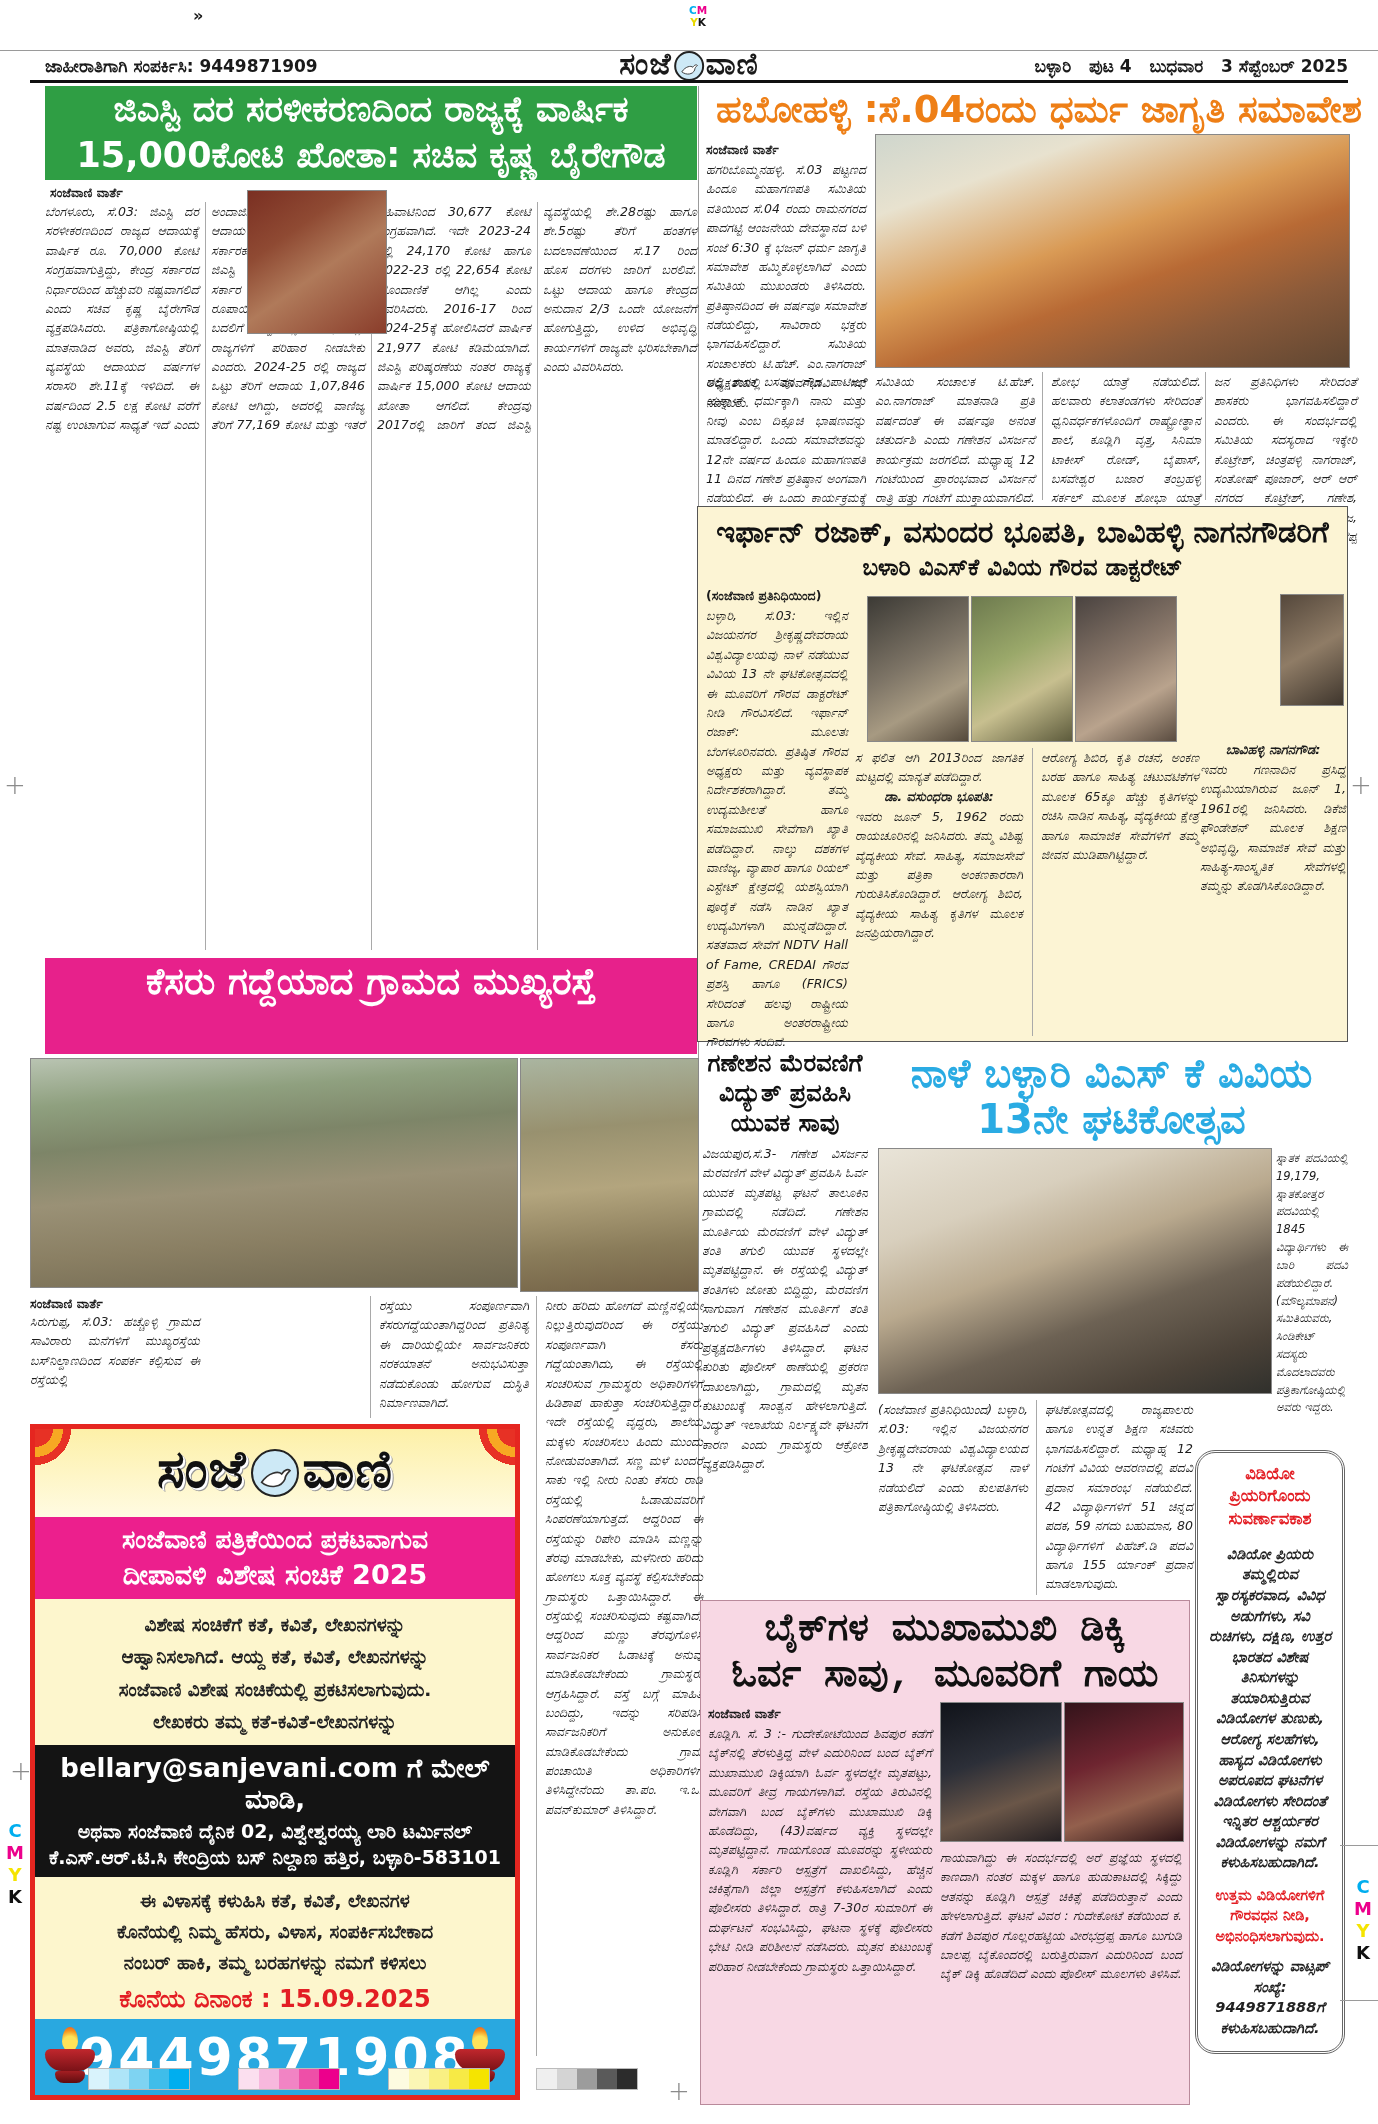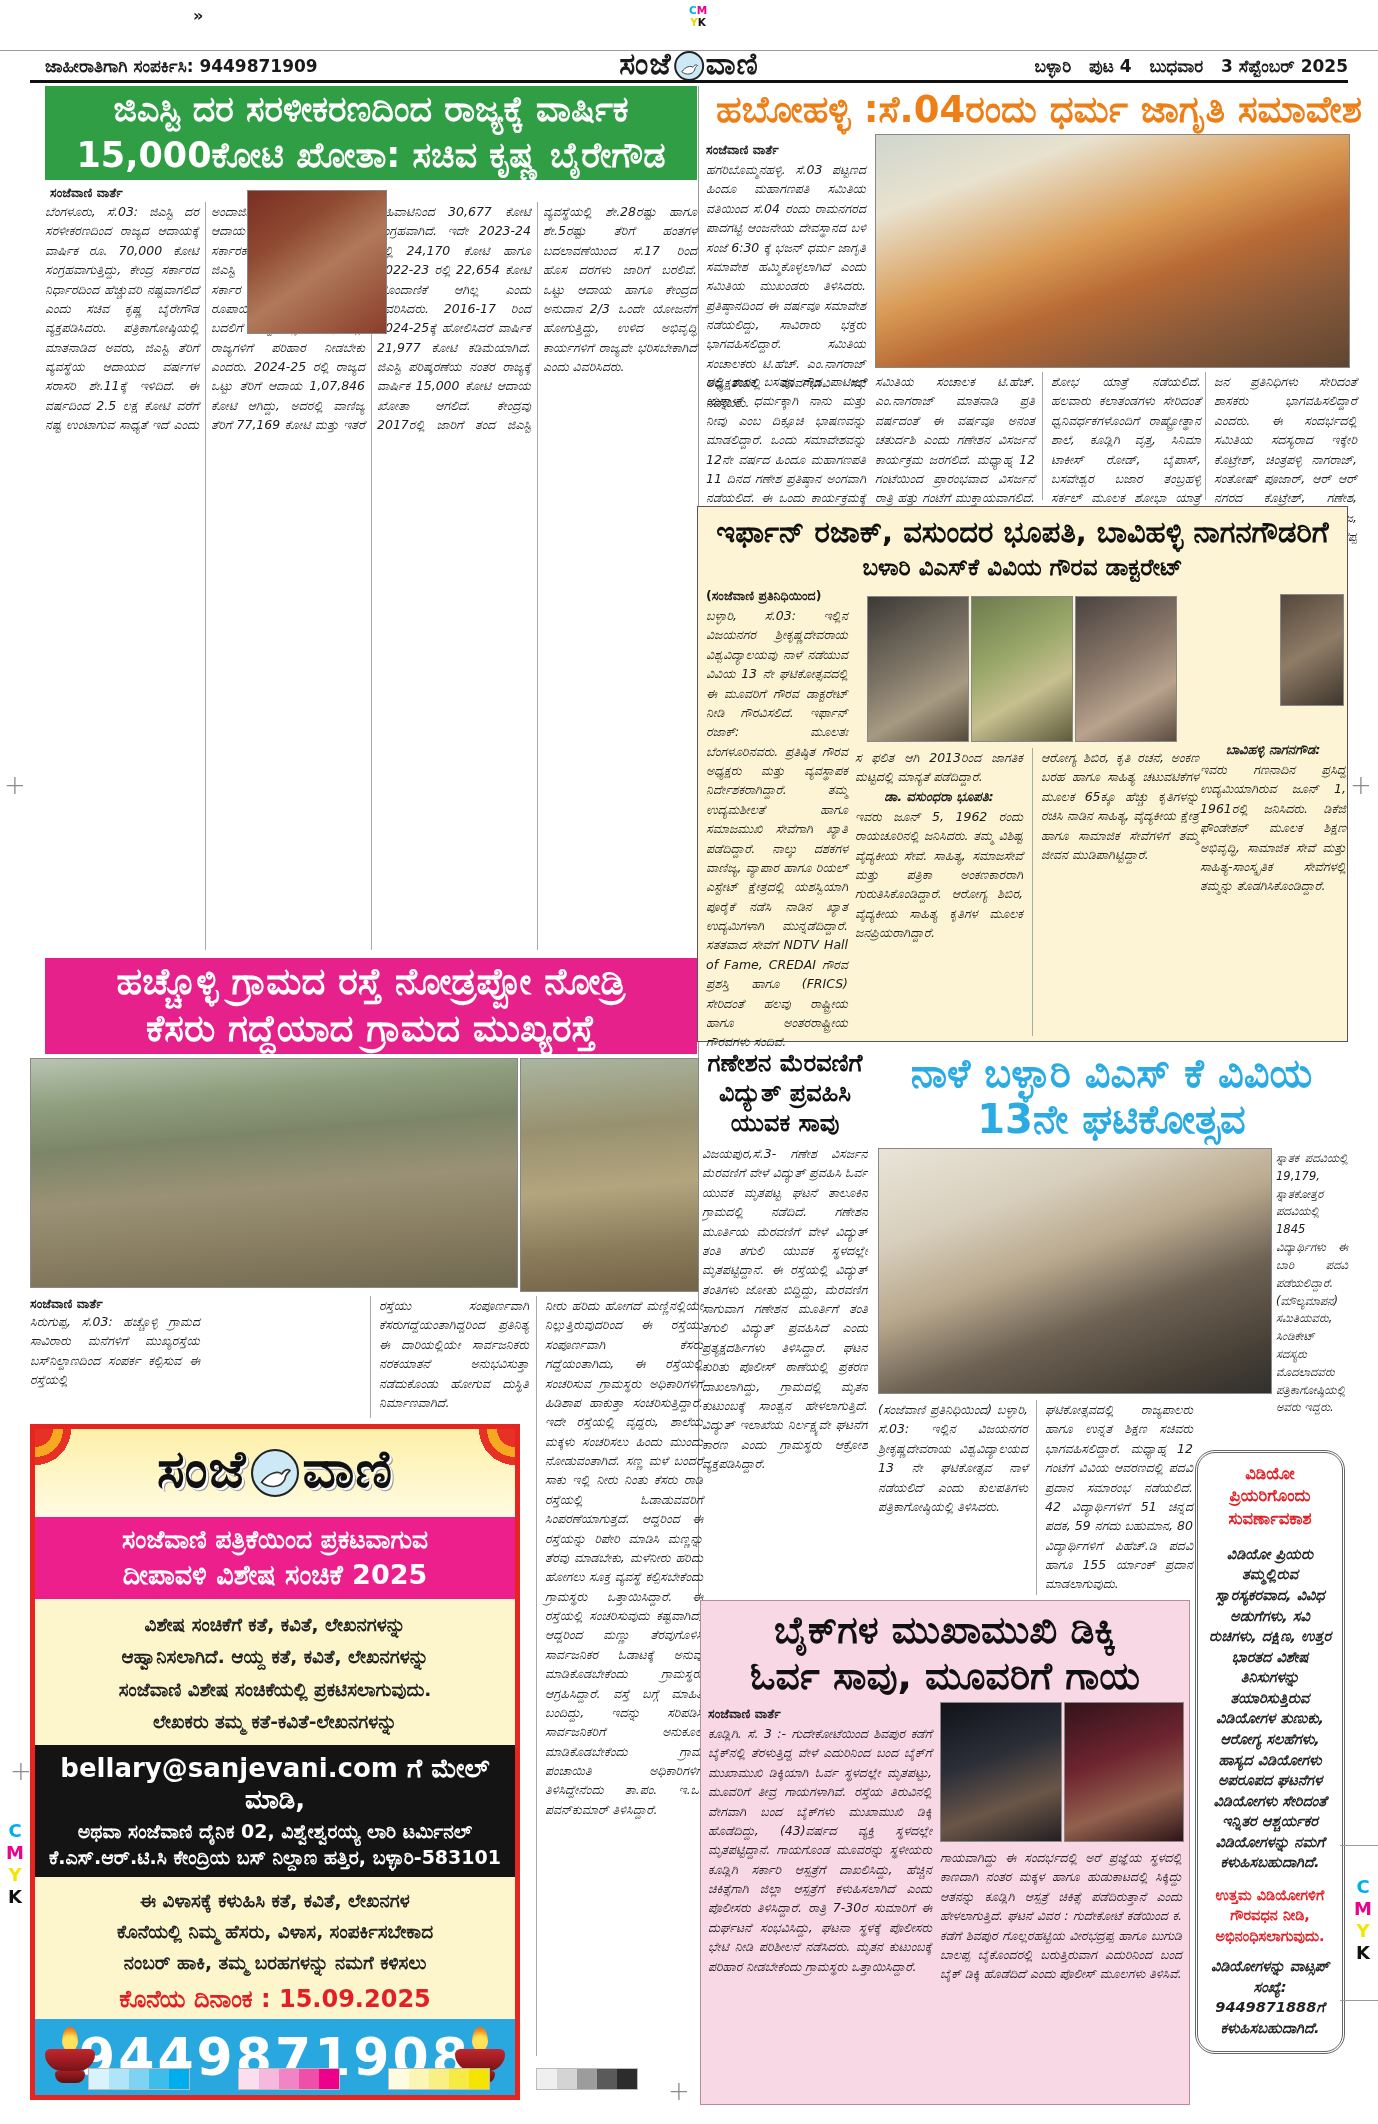--- a/index.html
+++ b/index.html
@@ -108,21 +108,20 @@
     <div class="subhead">ಡಾ. ವಸುಂಧರಾ ಭೂಪತಿ:</div>
     <div class="body-txt">ಇವರು ಜೂನ್ 5, 1962 ರಂದು ರಾಯಚೂರಿನಲ್ಲಿ ಜನಿಸಿದರು. ತಮ್ಮ ವಿಶಿಷ್ಟ ವೈದ್ಯಕೀಯ ಸೇವೆ. ಸಾಹಿತ್ಯ, ಸಮಾಜಸೇವೆ ಮತ್ತು ಪತ್ರಿಕಾ ಅಂಕಣಕಾರರಾಗಿ ಗುರುತಿಸಿಕೊಂಡಿದ್ದಾರೆ. ಆರೋಗ್ಯ ಶಿಬಿರ, ವೈದ್ಯಕೀಯ ಸಾಹಿತ್ಯ ಕೃತಿಗಳ ಮೂಲಕ ಜನಪ್ರಿಯರಾಗಿದ್ದಾರೆ.</div>
   </div>
   <div class="abs body-txt" style="left:1032px;top:748px;width:158px;height:288px;border-left:1px solid #a9a9a9;padding-left:8px;">ಆರೋಗ್ಯ ಶಿಬಿರ, ಕೃತಿ ರಚನೆ, ಅಂಕಣ ಬರಹ ಹಾಗೂ ಸಾಹಿತ್ಯ ಚಟುವಟಿಕೆಗಳ ಮೂಲಕ 65ಕ್ಕೂ ಹೆಚ್ಚು ಕೃತಿಗಳನ್ನು ರಚಿಸಿ ನಾಡಿನ ಸಾಹಿತ್ಯ, ವೈದ್ಯಕೀಯ ಕ್ಷೇತ್ರ ಹಾಗೂ ಸಾಮಾಜಿಕ ಸೇವೆಗಳಿಗೆ ತಮ್ಮ ಜೀವನ ಮುಡಿಪಾಗಿಟ್ಟಿದ್ದಾರೆ.</div>
   <div class="abs" style="left:1200px;top:740px;width:146px;height:296px;">
     <div class="subhead">ಬಾವಿಹಳ್ಳಿ ನಾಗನಗೌಡ:</div>
     <div class="body-txt">ಇವರು ಗಣನಾದಿನ ಪ್ರಸಿದ್ದ ಉದ್ಯಮಿಯಾಗಿರುವ ಜೂನ್ 1, 1961ರಲ್ಲಿ ಜನಿಸಿದರು. ಡಿಕೆಜಿ ಫೌಂಡೇಶನ್ ಮೂಲಕ ಶಿಕ್ಷಣ ಅಭಿವೃದ್ಧಿ, ಸಾಮಾಜಿಕ ಸೇವೆ ಮತ್ತು ಸಾಹಿತ್ಯ-ಸಾಂಸ್ಕೃತಿಕ ಸೇವೆಗಳಲ್ಲಿ ತಮ್ಮನ್ನು ತೊಡಗಿಸಿಕೊಂಡಿದ್ದಾರೆ.</div>
   </div>
 
   <div class="abs h-pink" style="left:45px;top:958px;width:652px;height:96px;font-size:37px;line-height:47px;">
-    <div>ಹಚ್ಚೊಳ್ಳಿ ಗ್ರಾಮದ ರಸ್ತೆ ನೋಡ್ರಪ್ಪೋ ನೋಡ್ರಿ</div>
     <div>ಕೆಸರು ಗದ್ದೆಯಾದ ಗ್ರಾಮದ ಮುಖ್ಯರಸ್ತೆ</div>
   </div>
   <div class="abs photo" style="left:30px;top:1058px;width:486px;height:228px;
        background:linear-gradient(175deg,#b9c4b2 0%,#8fa07f 18%,#7d8568 35%,#9a9176 55%,#8a7f63 75%,#6f6750 100%);"></div>
   <div class="abs photo" style="left:520px;top:1058px;width:177px;height:232px;
        background:linear-gradient(175deg,#aab5a0 0%,#98916f 30%,#b3a57e 55%,#8a7c5a 80%,#746347 100%);"></div>
   <div class="abs" style="left:30px;top:1296px;width:170px;height:122px;">
     <div class="byline">ಸಂಜೆವಾಣಿ ವಾರ್ತೆ</div>
     <div class="body-txt">ಸಿರುಗುಪ್ಪ, ಸೆ.03: ಹಚ್ಚೊಳ್ಳಿ ಗ್ರಾಮದ ಸಾವಿರಾರು ಮನೆಗಳಿಗೆ ಮುಖ್ಯರಸ್ತೆಯ ಬಸ್‌ನಿಲ್ದಾಣದಿಂದ ಸಂಪರ್ಕ ಕಲ್ಪಿಸುವ ಈ ರಸ್ತೆಯಲ್ಲಿ</div>
   </div>
@@ -202,21 +201,21 @@
       <div>ವಿಡಿಯೋ</div>
       <div>ಪ್ರಿಯರಿಗೊಂದು</div>
       <div>ಸುವರ್ಣಾವಕಾಶ</div>
     </div>
     <div class="vb-body" style="margin-top:14px;">ವಿಡಿಯೋ ಪ್ರಿಯರು ತಮ್ಮಲ್ಲಿರುವ ಸ್ವಾರಸ್ಯಕರವಾದ, ವಿವಿಧ ಅಡುಗೆಗಳು, ಸವಿ ರುಚಿಗಳು, ದಕ್ಷಿಣ, ಉತ್ತರ ಭಾರತದ ವಿಶೇಷ ತಿನಿಸುಗಳನ್ನು ತಯಾರಿಸುತ್ತಿರುವ ವಿಡಿಯೋಗಳ ತುಣುಕು, ಆರೋಗ್ಯ ಸಲಹೆಗಳು, ಹಾಸ್ಯದ ವಿಡಿಯೋಗಳು ಅಪರೂಪದ ಘಟನೆಗಳ ವಿಡಿಯೋಗಳು ಸೇರಿದಂತೆ ಇನ್ನಿತರ ಆಶ್ಚರ್ಯಕರ ವಿಡಿಯೋಗಳನ್ನು ನಮಗೆ ಕಳುಹಿಸಬಹುದಾಗಿದೆ.</div>
     <div class="vb-red" style="margin-top:12px;">ಉತ್ತಮ ವಿಡಿಯೋಗಳಿಗೆ ಗೌರವಧನ ನೀಡಿ, ಅಭಿನಂಧಿಸಲಾಗುವುದು.</div>
     <div class="vb-body" style="margin-top:10px;">ವಿಡಿಯೋಗಳನ್ನು ವಾಟ್ಸಪ್ ಸಂಖ್ಯೆ: 9449871888ಗೆ ಕಳುಹಿಸಬಹುದಾಗಿದೆ.</div>
   </div>
 
   <div class="abs" style="left:700px;top:1600px;width:490px;height:505px;background:#f8d8e4;border:1.5px solid #b98a9b;box-sizing:border-box;">
-    <div class="h-black" style="font-size:38px;line-height:46px;margin-top:6px;">
+    <div class="h-black" style="font-size:38px;line-height:46px;margin-top:6px;font-family:Liberation Mono, monospace;">
       <div>ಬೈಕ್‌ಗಳ ಮುಖಾಮುಖಿ ಡಿಕ್ಕಿ</div>
       <div>ಓರ್ವ ಸಾವು, ಮೂವರಿಗೆ ಗಾಯ</div>
     </div>
   </div>
   <div class="abs byline" style="left:708px;top:1706px;">ಸಂಜೆವಾಣಿ ವಾರ್ತೆ</div>
   <div class="abs body-txt" style="left:708px;top:1724px;width:224px;height:370px;">ಕೂಡ್ಲಿಗಿ. ಸೆ. 3 :- ಗುದೇಕೋಟೆಯಿಂದ ಶಿವಪುರ ಕಡೆಗೆ ಬೈಕ್‌ನಲ್ಲಿ ತೆರಳುತ್ತಿದ್ದ ವೇಳೆ ಎದುರಿನಿಂದ ಬಂದ ಬೈಕ್‌ಗೆ ಮುಖಾಮುಖಿ ಡಿಕ್ಕಿಯಾಗಿ ಓರ್ವ ಸ್ಥಳದಲ್ಲೇ ಮೃತಪಟ್ಟು, ಮೂವರಿಗೆ ತೀವ್ರ ಗಾಯಗಳಾಗಿವೆ. ರಸ್ತೆಯ ತಿರುವಿನಲ್ಲಿ ವೇಗವಾಗಿ ಬಂದ ಬೈಕ್‌ಗಳು ಮುಖಾಮುಖಿ ಡಿಕ್ಕಿ ಹೊಡೆದಿದ್ದು, (43)ವರ್ಷದ ವ್ಯಕ್ತಿ ಸ್ಥಳದಲ್ಲೇ ಮೃತಪಟ್ಟಿದ್ದಾನೆ. ಗಾಯಗೊಂಡ ಮೂವರನ್ನು ಸ್ಥಳೀಯರು ಕೂಡ್ಲಿಗಿ ಸರ್ಕಾರಿ ಆಸ್ಪತ್ರೆಗೆ ದಾಖಲಿಸಿದ್ದು, ಹೆಚ್ಚಿನ ಚಿಕಿತ್ಸೆಗಾಗಿ ಜಿಲ್ಲಾ ಆಸ್ಪತ್ರೆಗೆ ಕಳುಹಿಸಲಾಗಿದೆ ಎಂದು ಪೊಲೀಸರು ತಿಳಿಸಿದ್ದಾರೆ. ರಾತ್ರಿ 7-30ರ ಸುಮಾರಿಗೆ ಈ ದುರ್ಘಟನೆ ಸಂಭವಿಸಿದ್ದು, ಘಟನಾ ಸ್ಥಳಕ್ಕೆ ಪೊಲೀಸರು ಭೇಟಿ ನೀಡಿ ಪರಿಶೀಲನೆ ನಡೆಸಿದರು. ಮೃತನ ಕುಟುಂಬಕ್ಕೆ ಪರಿಹಾರ ನೀಡಬೇಕೆಂದು ಗ್ರಾಮಸ್ಥರು ಒತ್ತಾಯಿಸಿದ್ದಾರೆ.</div>
   <div class="abs photo" style="left:940px;top:1702px;width:120px;height:138px;background:linear-gradient(160deg,#10131a,#2c2f38 40%,#6a5648 70%,#241f22);"></div>
   <div class="abs photo" style="left:1064px;top:1702px;width:118px;height:138px;background:linear-gradient(160deg,#33131a,#6e2530 40%,#93604d 70%,#2e1518);"></div>
   <div class="abs body-txt" style="left:940px;top:1848px;width:242px;height:246px;">ಗಾಯವಾಗಿದ್ದು ಈ ಸಂದರ್ಭದಲ್ಲಿ ಅರೆ ಪ್ರಜ್ಞೆಯ ಸ್ಥಳದಲ್ಲಿ ಕಾಣದಾಗಿ ನಂತರ ಮಕ್ಕಳ ಹಾಗೂ ಹುಡುಕಾಟದಲ್ಲಿ ಸಿಕ್ಕಿದ್ದು ಆತನನ್ನು ಕೂಡ್ಲಿಗಿ ಆಸ್ಪತ್ರೆ ಚಿಕಿತ್ಸೆ ಪಡೆದಿರುತ್ತಾನೆ ಎಂದು ಹೇಳಲಾಗುತ್ತಿದೆ. ಘಟನೆ ವಿವರ : ಗುದೇಕೋಟೆ ಕಡೆಯಿಂದ ಕ. ಕಡೆಗೆ ಶಿವಪುರ ಗೊಲ್ಲರಹಟ್ಟಿಯ ವೀರಭದ್ರಪ್ಪ ಹಾಗೂ ಬುಗುಡಿ ಬಾಲಪ್ಪ ಬೈಕೊಂದರಲ್ಲಿ ಬರುತ್ತಿರುವಾಗ ಎದುರಿನಿಂದ ಬಂದ ಬೈಕ್ ಡಿಕ್ಕಿ ಹೊಡೆದಿದೆ ಎಂದು ಪೊಲೀಸ್ ಮೂಲಗಳು ತಿಳಿಸಿವೆ.</div>
 

